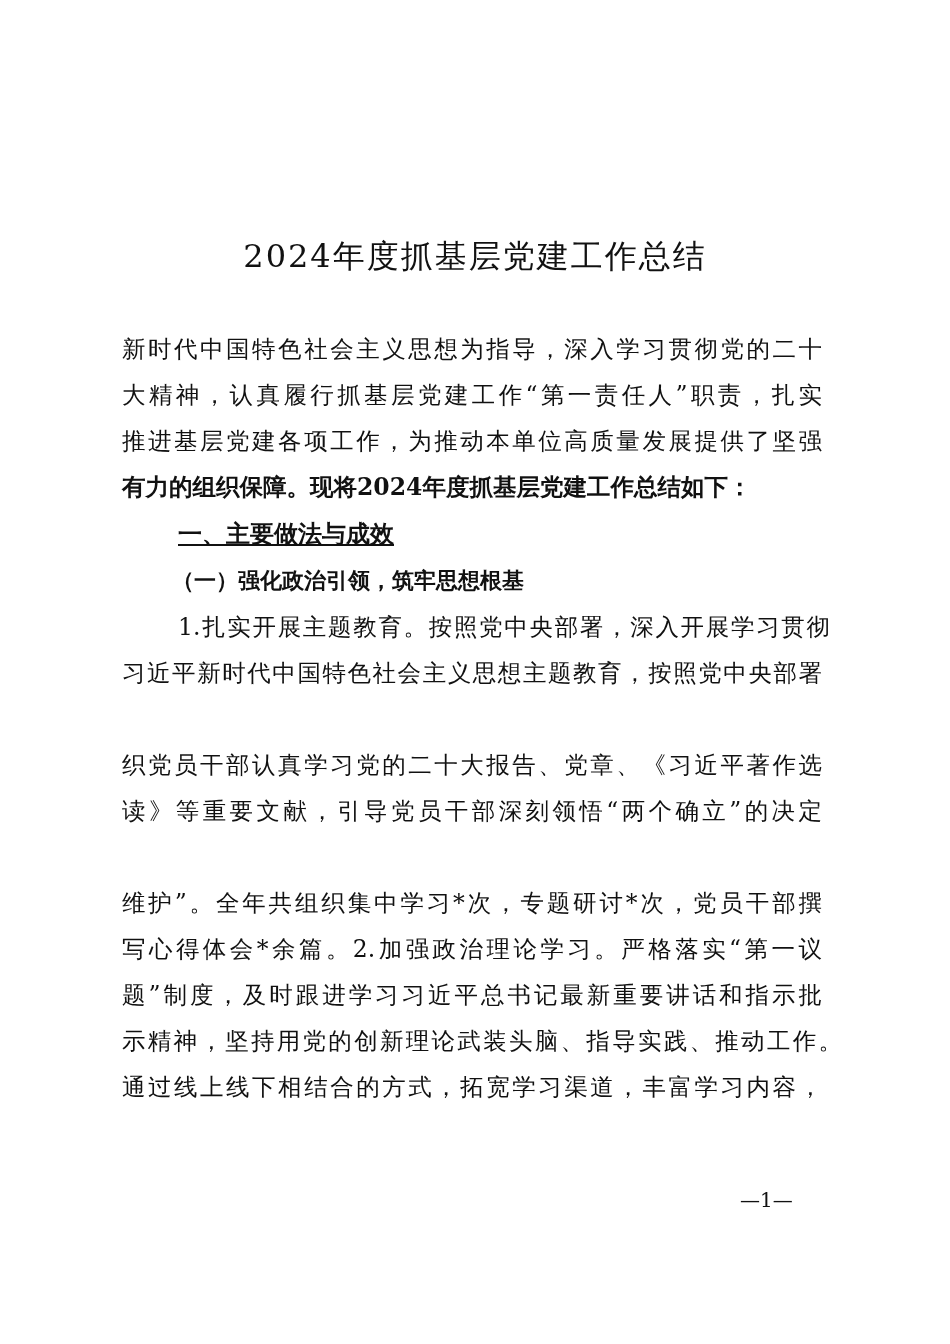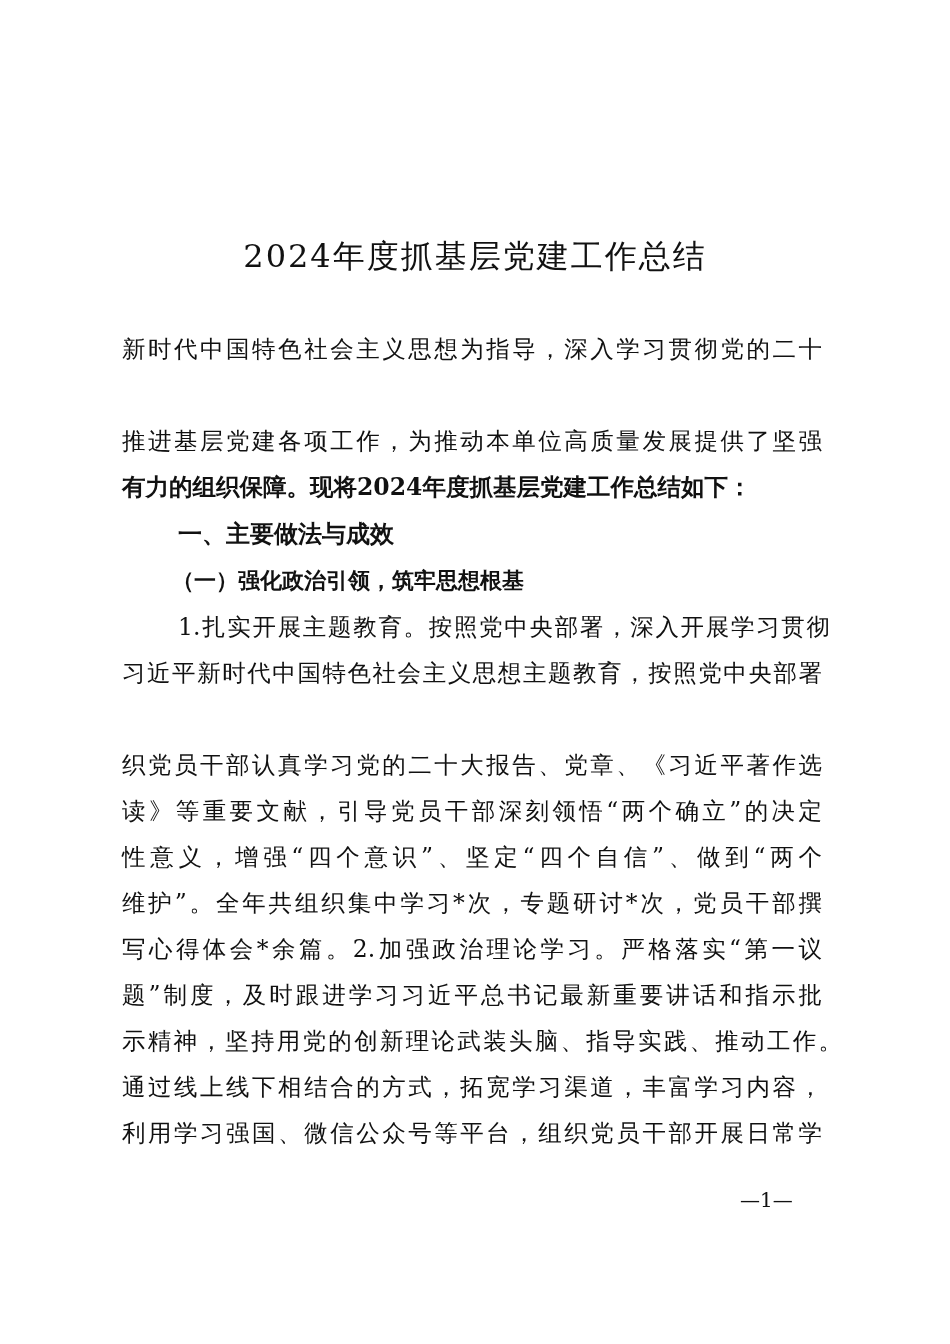--- a/index.html
+++ b/index.html
@@ -5,43 +5,42 @@
     html, body { margin:0; padding:0; background:#ffffff; }
     body { width:950px; height:1344px; position:relative; overflow:hidden;
       font-family:"DejaVu Serif","Liberation Serif",serif; color:#111; }
     .page { position:absolute; left:0; top:0; width:950px; height:1344px; background:#fff;border-radius:16px; }
     .title { position:absolute; left:0; width:950px; top:234px; text-align:center;
       font-size:32px; line-height:44px; letter-spacing:2px; }
     .line { position:absolute; left:122px; width:700px; font-size:23.5px; line-height:30px;
       white-space:nowrap; text-align:justify; text-align-last:justify; letter-spacing:0; }
     .indent { left:178px; width:652px; }
     .noj { text-align-last:left;font-weight:bold; }
-    .h1 { font-family:"DejaVu Sans","Liberation Sans",sans-serif; font-weight:bold; font-size:24px; }
+    .h1 { font-family:"DejaVu Sans","Liberation Sans",sans-serif; font-weight:bold; font-size:24px;text-decoration:underline; }
     .h2 { font-size:22px; }
     .pageno { position:absolute; left:740px; top:1186px; font-size:20px; line-height:28px; }
   </style>
 </head>
 <body>
 
 <div class="page">
   <div class="title">2024年度抓基层党建工作总结</div>
 
   <div class="line" style="top:334px">新时代中国特色社会主义思想为指导，深入学习贯彻党的二十</div>
+  <div class="line" style="top:380px">大精神，认真履行抓基层党建工作“第一责任人”职责，扎实</div>
   <div class="line" style="top:426px">推进基层党建各项工作，为推动本单位高质量发展提供了坚强</div>
   <div class="line noj" style="top:472px">有力的组织保障。现将2024年度抓基层党建工作总结如下：</div>
 
   <div class="line indent noj h1" style="top:519px">一、主要做法与成效</div>
   <div class="line noj h2" style="top:565px; left:172px;">（一）强化政治引领，筑牢思想根基</div>
 
   <div class="line indent" style="top:612px">1.扎实开展主题教育。按照党中央部署，深入开展学习贯彻</div>
   <div class="line" style="top:658px">习近平新时代中国特色社会主义思想主题教育，按照党中央部署</div>
   <div class="line" style="top:750px">织党员干部认真学习党的二十大报告、党章、《习近平著作选</div>
   <div class="line" style="top:796px">读》等重要文献，引导党员干部深刻领悟“两个确立”的决定</div>
-  <div class="line" style="top:842px">性意义，增强“四个意识”、坚定“四个自信”、做到“两个</div>
   <div class="line" style="top:888px">维护”。全年共组织集中学习*次，专题研讨*次，党员干部撰</div>
   <div class="line" style="top:934px">写心得体会*余篇。2.加强政治理论学习。严格落实“第一议</div>
   <div class="line" style="top:980px">题”制度，及时跟进学习习近平总书记最新重要讲话和指示批</div>
   <div class="line" style="top:1026px; width:720px;">示精神，坚持用党的创新理论武装头脑、指导实践、推动工作。</div>
   <div class="line" style="top:1072px">通过线上线下相结合的方式，拓宽学习渠道，丰富学习内容，</div>
-  <div class="line" style="top:1118px">利用学习强国、微信公众号等平台，组织党员干部开展日常学</div>
 
   <div class="pageno">—1—</div>
 </div>
 
 </body></html>

